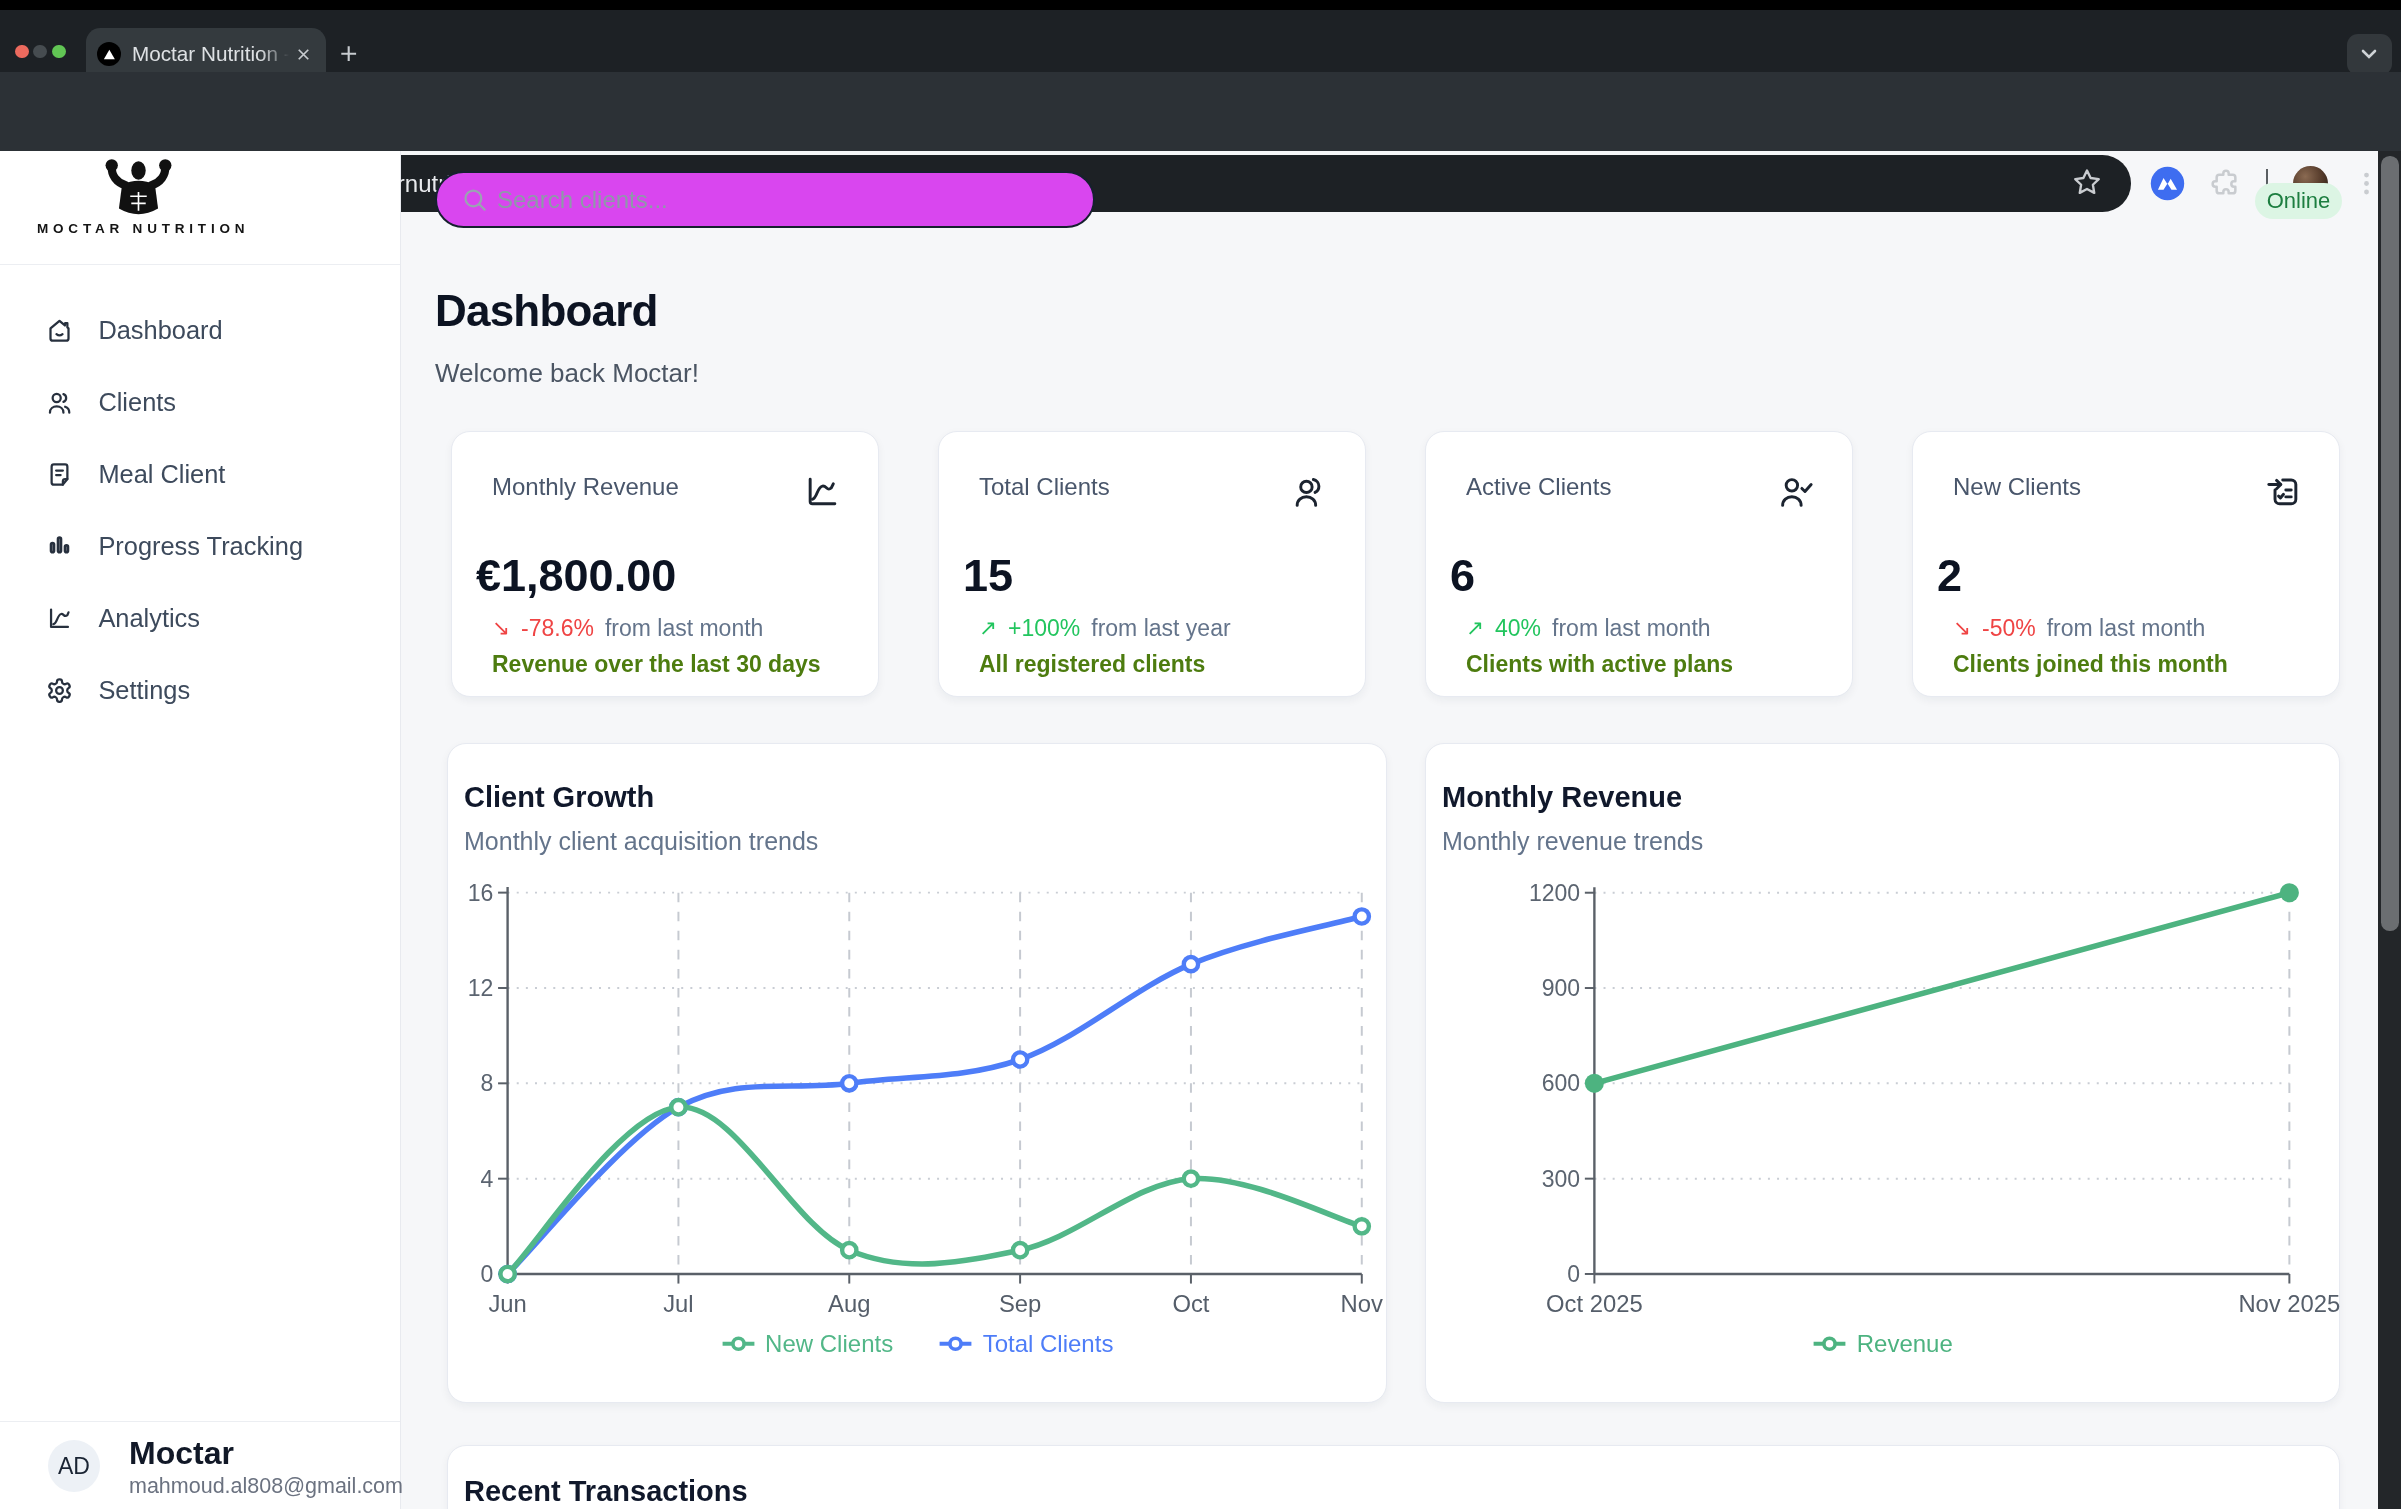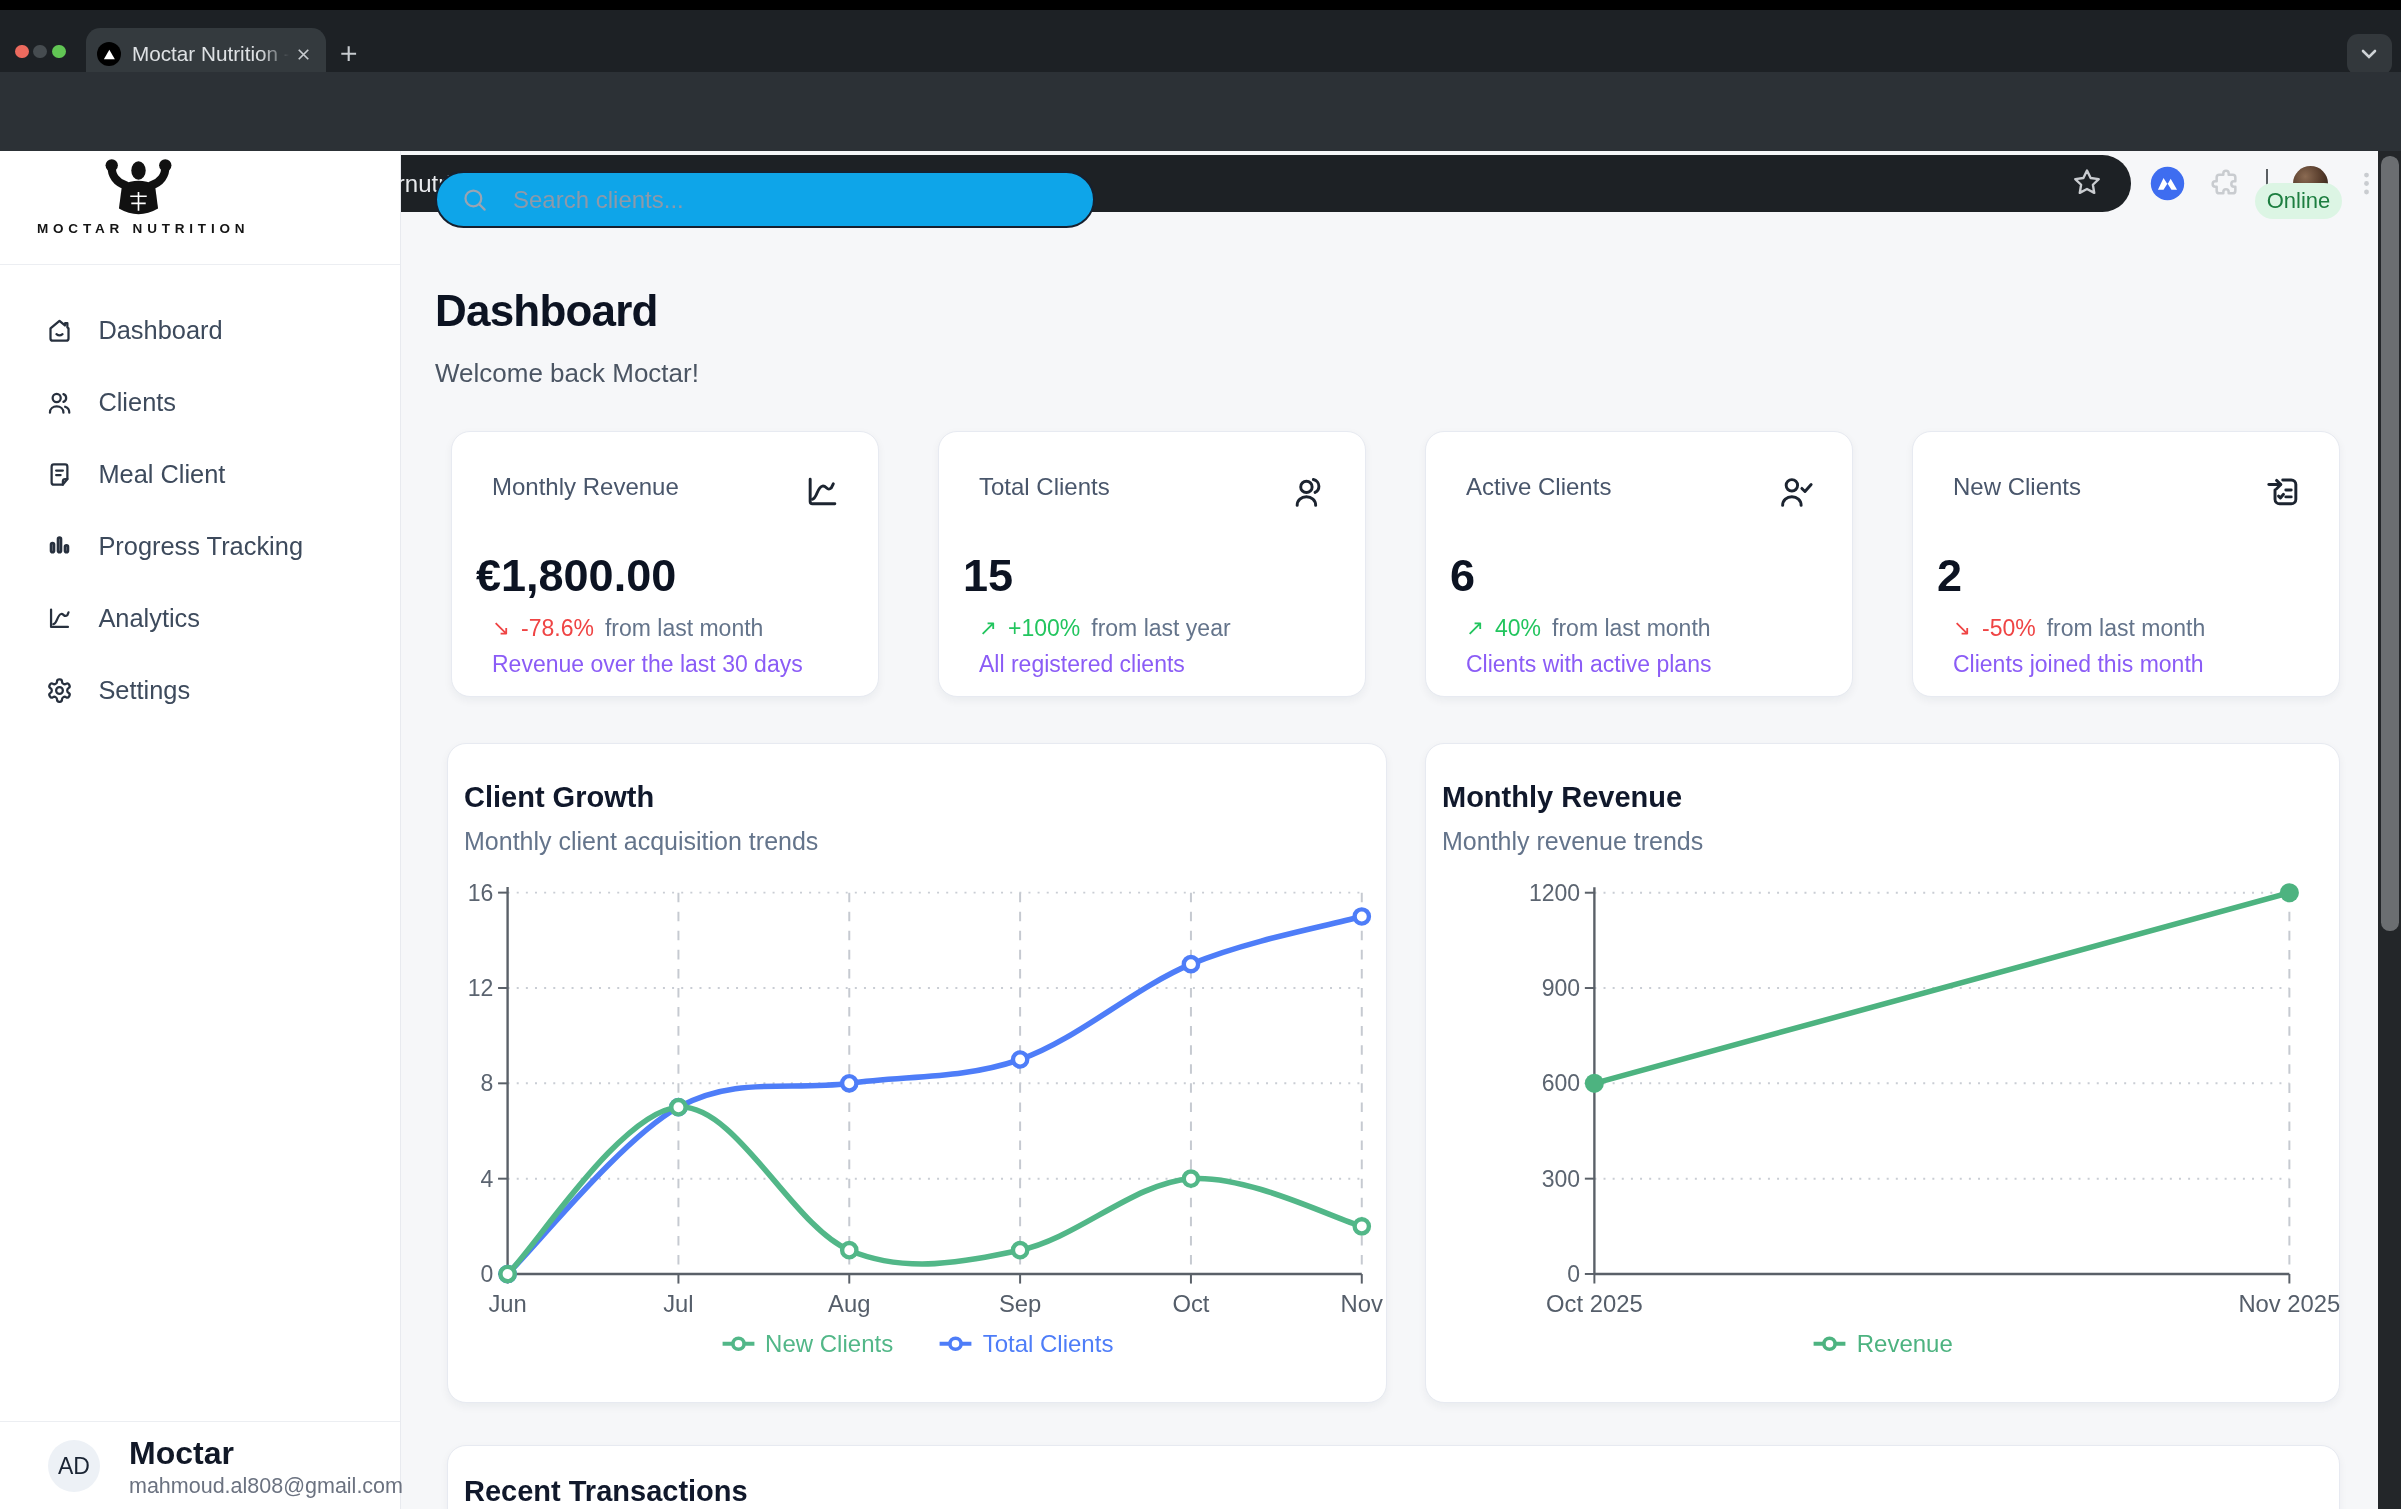--- a/index.html
+++ b/index.html
@@ -47,40 +47,40 @@
   .nav-item svg{flex:0 0 auto;}
   .userbox{position:absolute;left:0;bottom:0;width:100%;height:89px;border-top:1.6px solid #eceef2;
     display:flex;align-items:center;padding-left:48px;gap:29px;box-sizing:border-box;background:#fff;}
   .avatar-ad{width:52px;height:52px;border-radius:50%;background:#edf1f6;color:#1a2433;
     font-size:23px;display:grid;place-items:center;flex:0 0 auto;}
   .uname{font-size:32px;font-weight:700;color:#111827;line-height:1.25;}
   .uemail{font-size:21.5px;color:#6b7280;line-height:1.25;}
 
   
   .search{position:absolute;left:435px;top:171px;width:660px;height:57px;border:2.4px solid #16202f;border-radius:29px;
-    background:#0ea5e9;display:flex;align-items:center;padding-left:24px;gap:23px;box-sizing:border-box;}
+    background:#d946ef;display:flex;align-items:center;padding-left:24px;gap:7px;box-sizing:border-box;}
   .search input{border:none;outline:none;background:transparent;font-size:24px;color:#0f172a;width:509px;
     font-family:"Liberation Sans",sans-serif;}
   .search input::placeholder{color:#8e99a9;}
   .online{position:absolute;left:2255px;top:183px;width:87px;height:36px;background:#dcf5e4;border-radius:18.3px;
     color:#1d7e40;font-size:22px;display:grid;place-items:center;}
   .h1{position:absolute;left:435px;top:286px;font-size:44px;font-weight:800;color:#0c1322;letter-spacing:-0.8px;}
   .welcome{position:absolute;left:435px;top:358px;font-size:26px;color:#4b5563;}
 
   .card{position:absolute;background:#fff;border:1.6px solid #e7eaf1;border-radius:19px;
     box-shadow:0 3.2px 8px rgba(20,30,60,0.05);box-sizing:border-box;}
   .stat-card{top:431px;width:428px;height:266px;}
   .sc-head{display:flex;justify-content:space-between;align-items:flex-start;padding:41px 37px 0 40px;}
   .sc-title{font-size:24px;color:#49566b;}
   .sc-value{padding:0 24px;margin-top:40px;font-size:45px;font-weight:800;color:#0c1322;}
   .sc-delta{padding:0 40px;margin-top:12.7px;font-size:23px;display:flex;align-items:center;gap:11px;color:#64748b;}
   .sc-delta .arrow{font-size:21.5px;}
   .sc-delta.up .arrow,.sc-delta.up .pct{color:#22c55e;}
   .sc-delta.down .arrow,.sc-delta.down .pct{color:#ef4444;}
-  .sc-sub{padding:0 40px;margin-top:9.5px;font-size:23px;color:#8b5cf6;}
+  .sc-sub{padding:0 40px;margin-top:9.5px;font-size:23px;color:#4d7c0f;font-weight:bold;}
 
   .chart-card{top:743px;height:660px;}
   .cc-title{padding:37px 0 0 16px;font-size:29px;font-weight:700;color:#10182b;}
   .cc-sub{padding:12.7px 0 0 16px;font-size:25px;color:#64748b;}
   .chart-svg{position:absolute;left:0;top:119px;}
   .legend{position:absolute;left:0;right:0;top:586px;display:flex;justify-content:center;gap:45px;
     font-size:24px;align-items:center;}
   .legend .li{display:flex;align-items:center;gap:9.5px;}
 
   .tx-card{top:1445px;left:447px;width:1893px;height:143px;}

